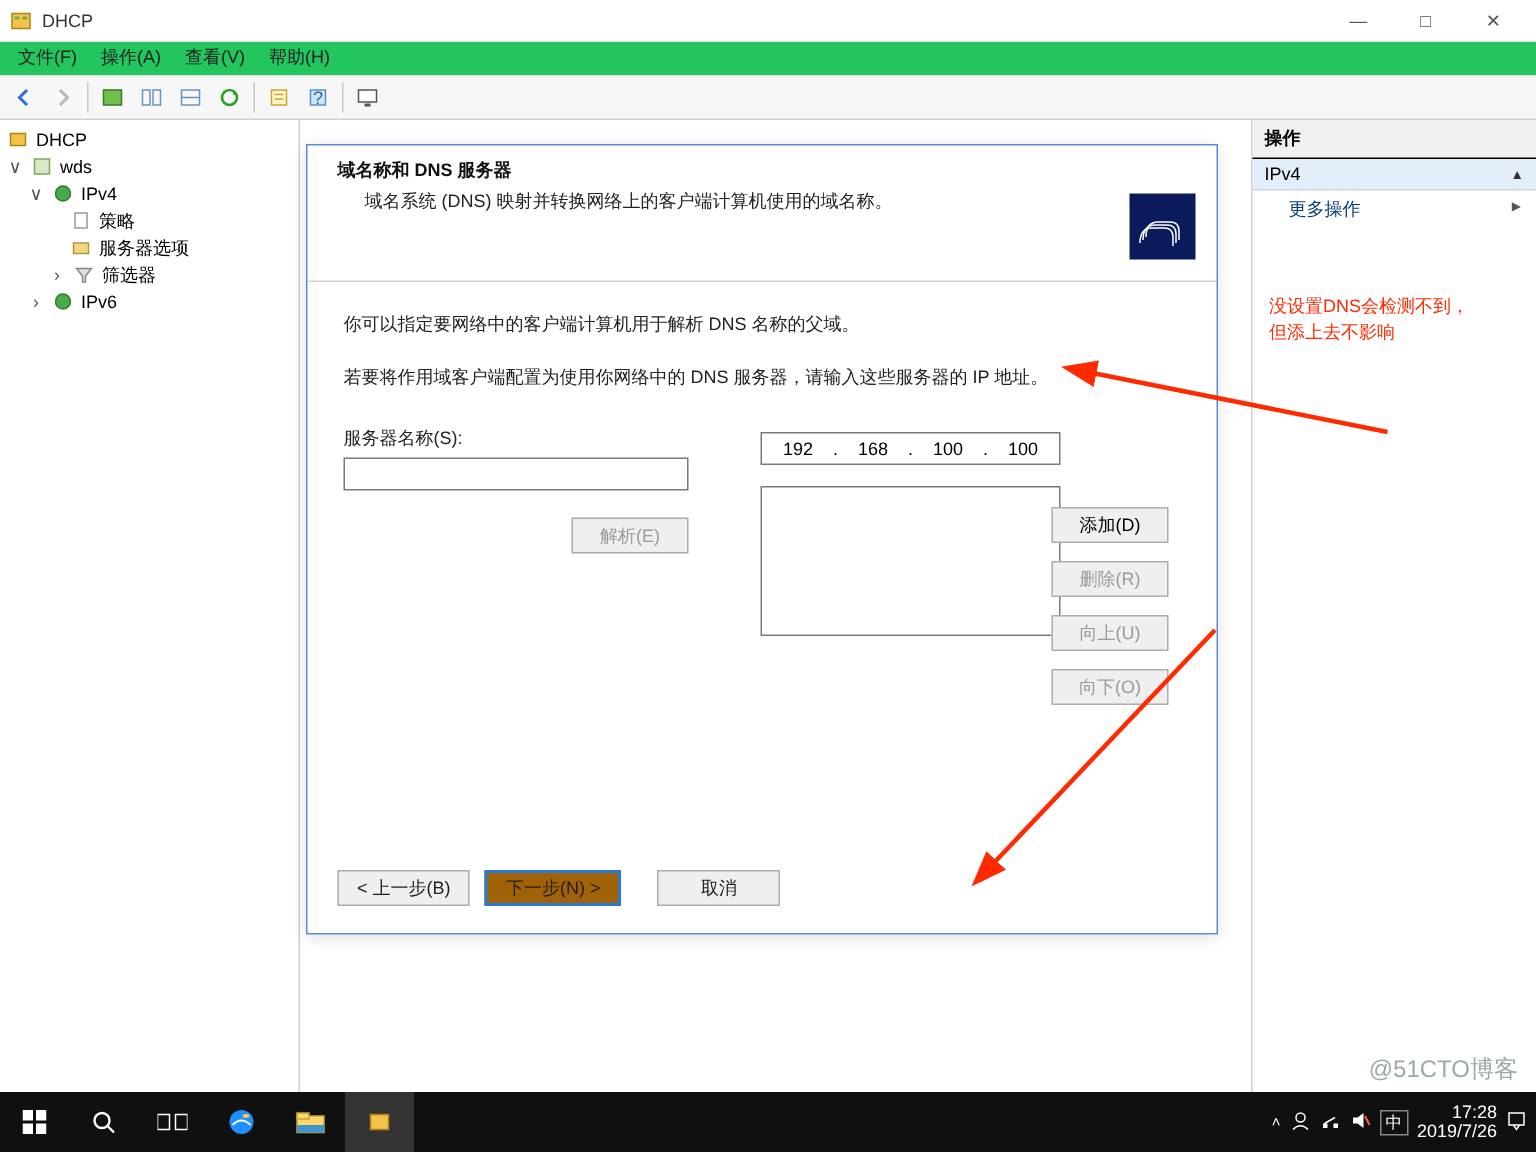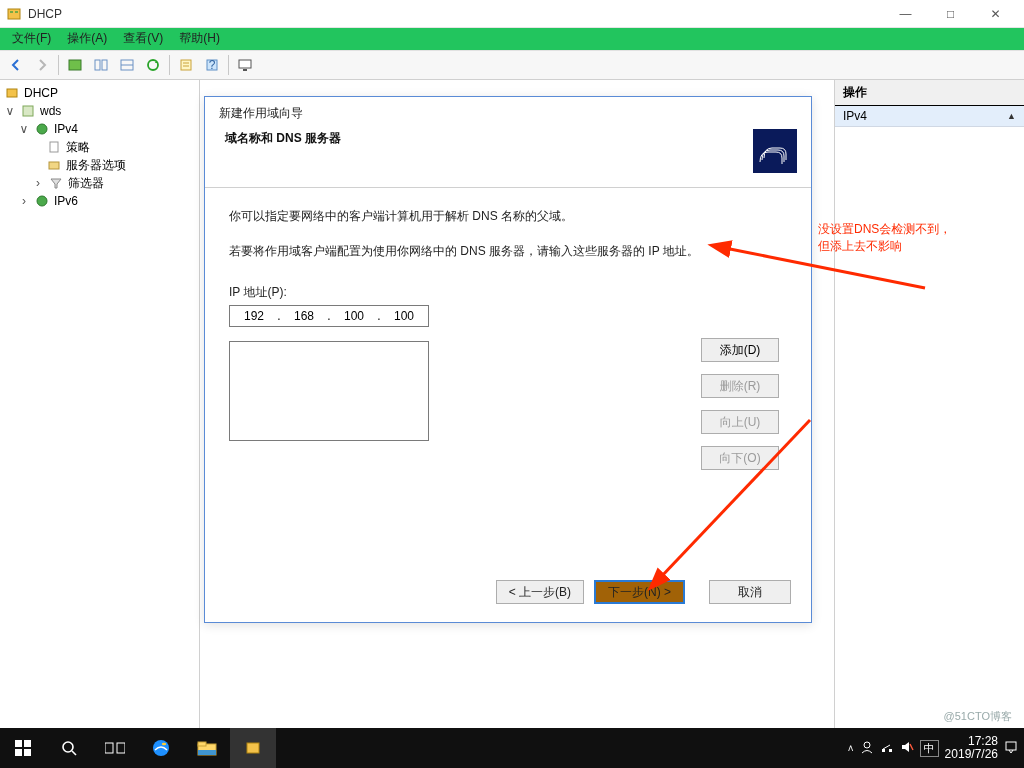--- a/index.html
+++ b/index.html
@@ -36,21 +36,21 @@
 
 
 .wizard { position: absolute; left: 4px; top: 16px; width: 608px; height: 527px; background: #fff; border: 1px solid #5a8bd6; box-shadow: 0 2px 10px rgba(0,0,0,0.12); display: flex; flex-direction: column; }
 .wizard .whdr { padding: 8px 14px 14px 14px; border-bottom: 1px solid #d0d0d0; display: flex; }
 .wizard .whdr .left { flex: 1; }
 .wizard .wtitle { font-size: 12px; color: #222; margin-bottom: 8px; }
 .wizard .wsub { font-weight: 700; color: #111; margin-left: 6px; }
 .wizard .wsubdesc { color: #222; margin-left: 24px; margin-top: 4px; }
 .wizard .wicon { width: 44px; height: 44px; background: #0a1a5a; display: flex; align-items: center; justify-content: center; color: #fff; margin-top: 24px; }
 .wizard .wbody { flex: 1; padding: 20px 38px 10px 24px; position: relative; }
-.wizard .wfoot { padding: 14px 20px 18px 20px; display: flex; justify-content: flex-end; gap: 10px; }
+.wizard .wfoot { padding: 14px 20px 18px 20px; display: flex; justify-content: flex-start; gap: 10px; }
 .wizard .wbtn { min-width: 82px; height: 24px; background: #efefef; border: 1px solid #adadad; color: #222; display: inline-flex; align-items: center; justify-content: center; padding: 0 12px; }
 .wizard .wbtn.primary { border: 2px solid #2a7ad4; background: #a16207; }
 .wizard .wbtn:disabled, .wizard .wbtn.disabled { color: #9b9b9b; }
 .wizard input[type=text] { height: 22px; border: 1px solid #7a7a7a; padding: 0 4px; font-size: 12px; }
 .wizard .field-row { display: flex; align-items: center; gap: 10px; margin: 10px 0; }
 .wizard .lbl { color: #222; }
 .wizard .ipcell { height: 22px; border: 1px solid #7a7a7a; display: flex; align-items: center; justify-content: center; gap: 0; width: 200px; }
 .wizard .ipcell span { width: 44px; text-align: center; }
 .wizard .ipcell .dot { width: 6px; text-align: center; }
 .wizard .sidebtns { position: absolute; left: 496px; top: 150px; display: flex; flex-direction: column; gap: 12px; }
@@ -61,21 +61,21 @@
 
 
 .annot { position: absolute; color: #ff2a00; font-size: 14px; line-height: 1.4; pointer-events: none; }
 .arrow { position: absolute; pointer-events: none; }
 
 
 .taskbar { position: absolute; bottom: 0; left: 0; right: 0; height: 40px; background: #101010; display: flex; align-items: center; color: #fff; }
 .taskbar .tb { width: 46px; height: 40px; display: flex; align-items: center; justify-content: center; }
 .taskbar .tray { margin-left: auto; display: flex; align-items: center; gap: 6px; padding-right: 6px; font-size: 11px; }
 .taskbar .clock { text-align: right; line-height: 1.1; }
-.watermark { position: absolute; right: 12px; bottom: 44px; font-size: 11px; color: #9aa; text-align: center; }
+.watermark { position: absolute; right: 12px; bottom: 44px; font-size: 16px; color: #9aa; text-align: center; }
 </style>
 </head>
 <body>
 
 <div class="titlebar">
   <span class="appicon">
     <svg viewBox="0 0 16 16" width="16" height="16">
         <rect x="2" y="3" width="12" height="10" fill="#f3c24a" stroke="#b08410"></rect>
         <rect x="4" y="5" width="3" height="2" fill="#7a4"></rect>
         <rect x="9" y="5" width="3" height="2" fill="#7a4"></rect>
@@ -216,42 +216,48 @@
           </svg>
         </span>
       <span>IPv6</span>
     </div>
   </div>
 
   <div class="contentpane">
     <div class="wizard">
       <div class="whdr">
         <div class="left">
-          <div class="wtitle">新建作用域向导</div>
           <div class="wsub">域名称和 DNS 服务器</div>
+          <div class="wsubdesc">域名系统 (DNS) 映射并转换网络上的客户端计算机使用的域名称。</div>
         </div>
         <div class="wicon">
           <svg width="34" height="34" viewBox="0 0 34 34">
               <g fill="none" stroke="#fff" stroke-width="1">
                 <path d="M6 24 Q6 14 14 14 L22 14 Q28 14 28 20 L28 26"></path>
                 <path d="M4 26 Q4 16 12 16 L20 16 Q26 16 26 22 L26 28"></path>
                 <path d="M2 28 Q2 18 10 18 L18 18 Q24 18 24 24 L24 30"></path>
               </g>
             </svg>
         </div>
       </div>
       <div class="wbody">
         <div class="lbl">你可以指定要网络中的客户端计算机用于解析 DNS 名称的父域。</div>
 
 
         <div class="lbl" style="margin-top:18px">若要将作用域客户端配置为使用你网络中的 DNS 服务器，请输入这些服务器的 IP 地址。</div>
 
         <div style="display:flex; gap:48px; margin-top:24px;">
           <div style="display:flex; flex-direction:column;">
-            <span class="lbl">IP 地址(P):</span>
+            <span class="lbl">服务器名称(S):</span>
+            <input type="text" style="width: 230px; margin-top: 4px;" value="">
+            <div style="display:flex; justify-content:flex-end; width:230px;">
+              <button class="resolvebtn disabled">解析(E)</button>
+            </div>
+          </div>
+          <div style="display:flex; flex-direction:column;">
             <div class="ipcell" style="margin-top:4px">
               <span>192</span>
                 <span class="dot">.</span>
               <span>168</span>
                 <span class="dot">.</span>
               <span>100</span>
                 <span class="dot">.</span>
               <span>100</span>
             </div>
             <div class="listbox" style="margin-top:14px"></div>
@@ -289,24 +295,25 @@
       <line x1="180" y1="10" x2="30" y2="168" stroke="#ff2a00" stroke-width="3" marker-end="url(#ah2)"></line>
     </svg>
   </div>
 
   <div class="actionpane">
     <div class="hdr">操作</div>
     <div class="grouphdr">
       <span>IPv4</span>
       <span style="font-size:9px;color:#333">▲</span>
     </div>
-  </div>
-</div>
-
-<div class="annot" style="left:818px; top:196px;margin-top:25px;">
+    <div class="item more">更多操作</div>
+  </div>
+</div>
+
+<div class="annot" style="left:846px; top:196px;">
   <div>没设置DNS会检测不到，</div>
   <div>但添上去不影响</div>
 </div>
 
 <div class="watermark">@51CTO博客</div>
 
 <div class="taskbar">
   <div class="tb">
       <svg width="16" height="16">
         <rect x="0" y="0" width="7" height="7" fill="#fff"></rect>

